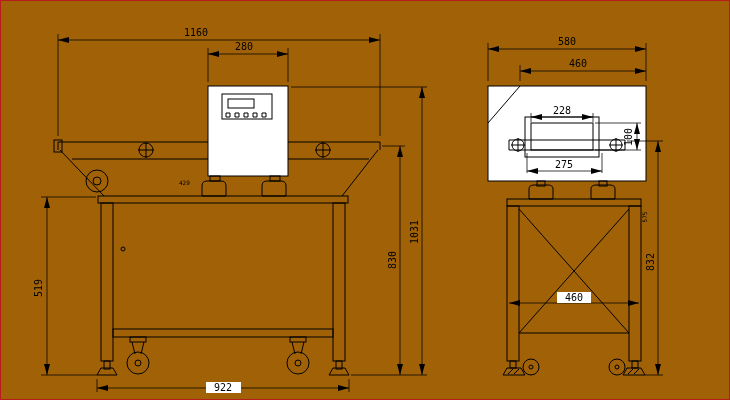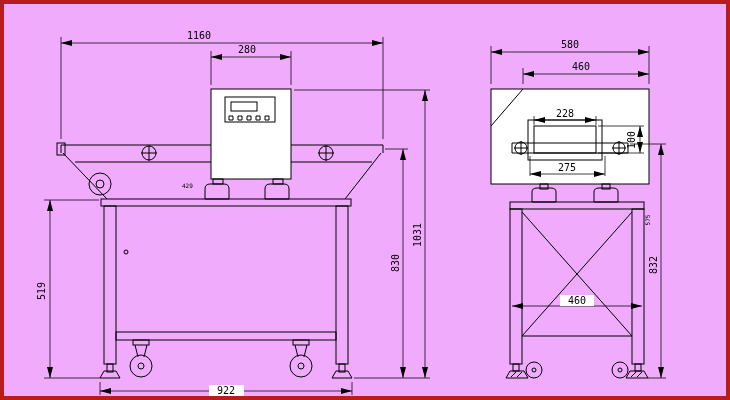--- a/index.html
+++ b/index.html
@@ -1,18 +1,18 @@
 <!DOCTYPE html>
 <html><head>
 <meta charset="utf-8">
 <style>
   html,body{margin:0;padding:0;background:#fff;}
   .page{
     width:730px;height:400px;box-sizing:border-box;
-    border:4px solid #b91c1c;background:#f0abfc;position:relative;
+    border:1px solid #b91c1c;background:#a16207;position:relative;
     font-family:"Liberation Sans",sans-serif;
   }
   svg{display:block;}
   svg text{
     font-family:"DejaVu Sans Mono","Liberation Mono",monospace;
     font-size:10px;fill:#000;
   }
   svg text.tiny{font-size:6px;}
   .s{fill:none;stroke:#000;stroke-width:1;}
   .sw{fill:#fff;stroke:#000;stroke-width:1;}

